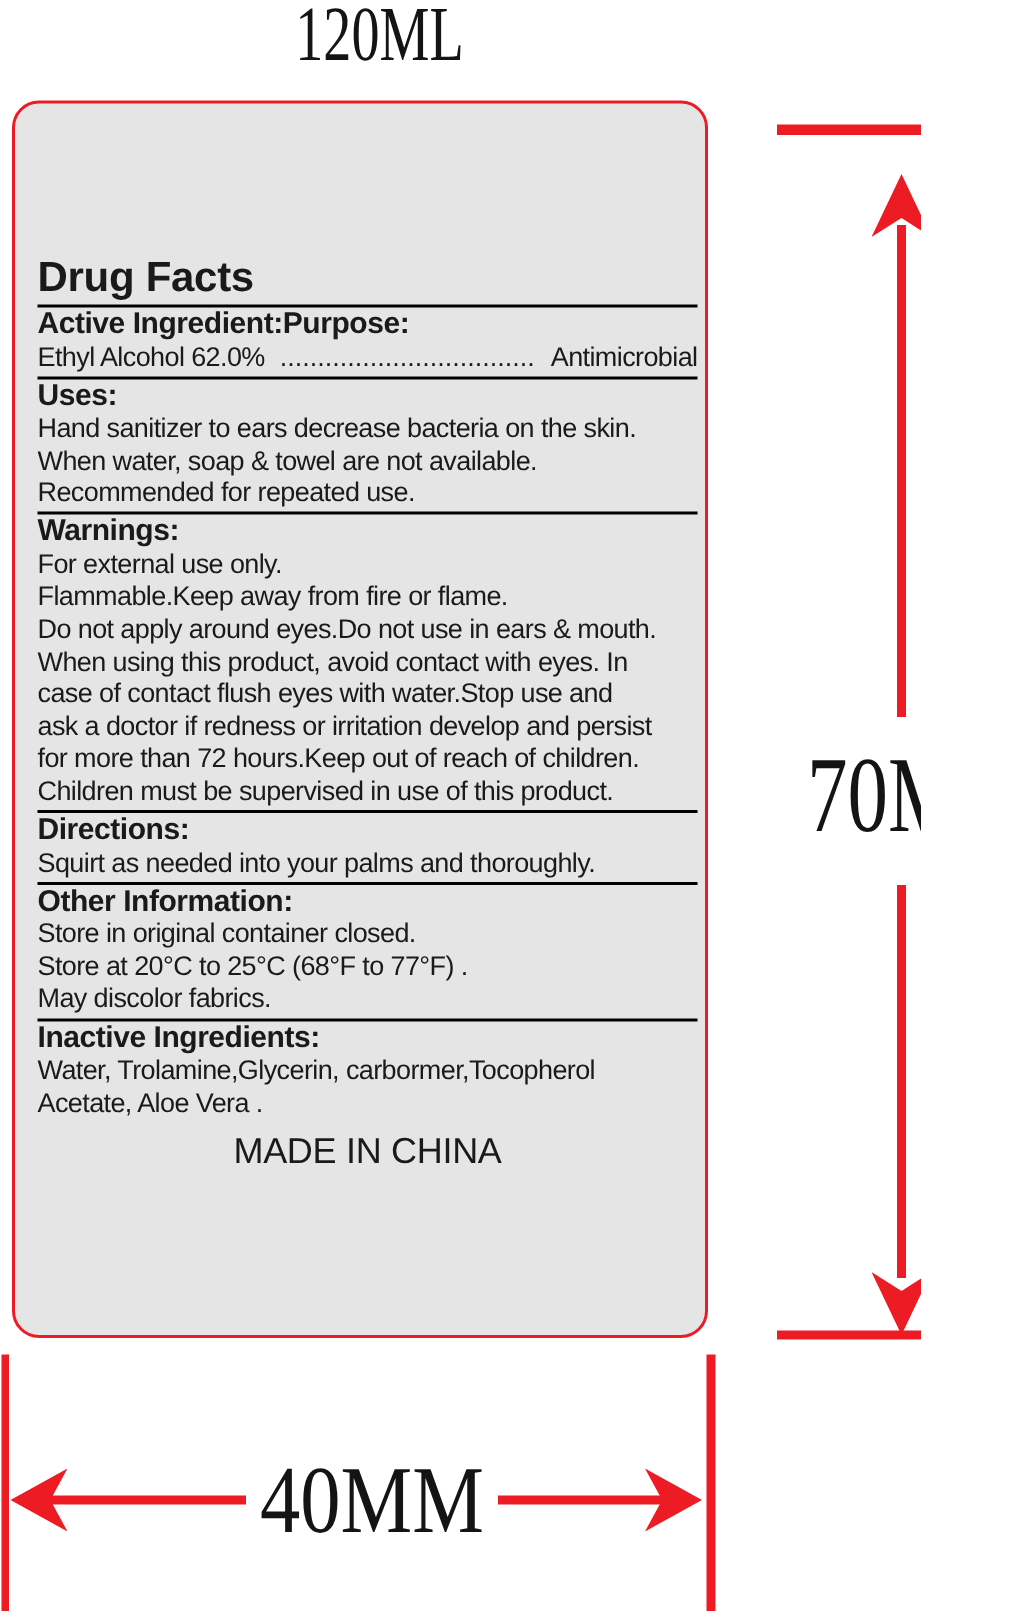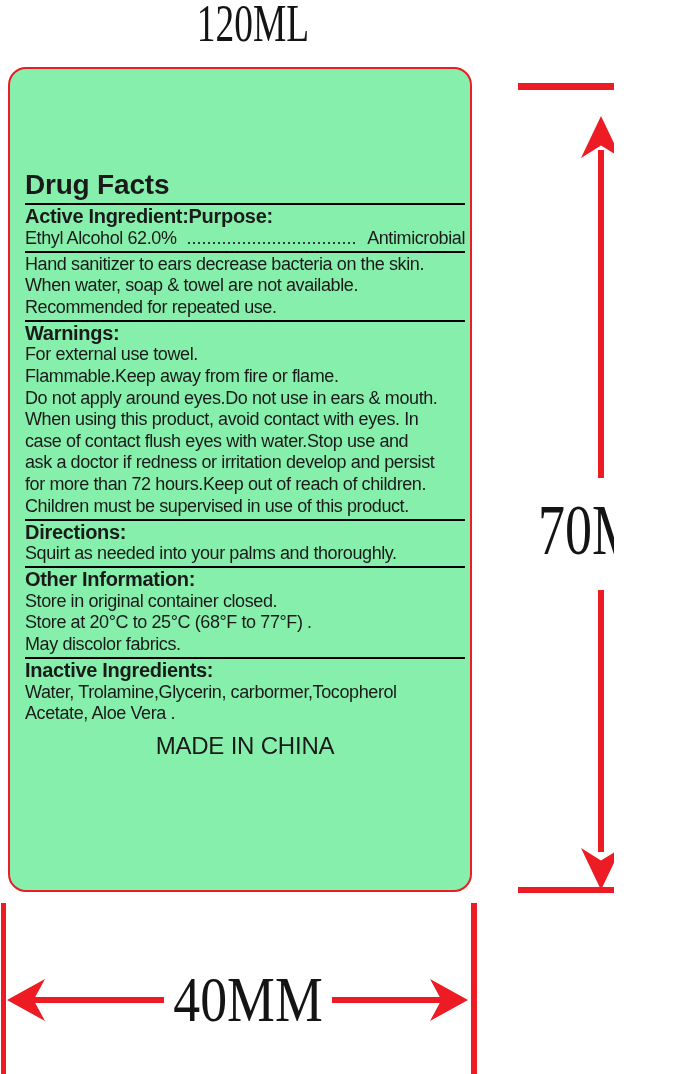--- a/index.html
+++ b/index.html
@@ -23,21 +23,21 @@
   .volume { left:128px; top:-6px; width:250px; font-size:52px; line-height:60px; transform:scaleX(0.72); }
   .h-dim  { left:513px; top:494px; width:200px; font-size:72px; line-height:72px; transform:scaleX(0.75); }
   .w-dim  { left:148px; top:968px; width:200px; font-size:64px; line-height:64px; transform:scaleX(0.84); background:#fff; z-index:3; }
 
   
   .label-box {
     position:absolute;
     left:8px; top:67px; width:464px; height:825px;
     border:2.5px solid #ED1C24;
     border-radius:18px;
-    background:#86efac;
+    background:#e5e5e5;
   }
   .label-content { position:absolute; left:15px; top:102px; width:440px; }
 
   .df-title {
     font-size:28px; font-weight:bold; line-height:28px; letter-spacing:-0.2px;
     padding-bottom:4px; border-bottom:2.5px solid #000;
   }
   .sec { padding:1px 0 1.5px 0; border-bottom:2.5px solid #000; }
   .sec.no-rule { border-bottom:none; }
   .sec-heading { font-size:20px; font-weight:bold; line-height:21.5px; letter-spacing:-0.3px; white-space:nowrap; }
@@ -85,28 +85,29 @@
           <span class="sec-heading right">Purpose:</span>
         </div>
         <div class="dot-row">
           <span class="line name">Ethyl Alcohol 62.0%</span>
           <span class="dots">......................................................................</span>
           <span class="line purpose">Antimicrobial</span>
         </div>
       </div>
 
       <div class="sec">
+        <div class="sec-heading">Uses:</div>
         <div class="line">Hand sanitizer to ears decrease bacteria on the skin.</div>
         <div class="line">When water, soap &amp; towel are not available.</div>
         <div class="line">Recommended for repeated use.</div>
       </div>
 
       <div class="sec">
         <div class="sec-heading">Warnings:</div>
-        <div class="line">For external use towel.</div>
+        <div class="line">For external use only.</div>
         <div class="line">Flammable.Keep away from fire or flame.</div>
         <div class="line">Do not apply around eyes.Do not use in ears &amp; mouth.</div>
         <div class="line">When using this product, avoid contact with eyes. In</div>
         <div class="line">case of contact flush eyes with water.Stop use and</div>
         <div class="line">ask a doctor if redness or irritation develop and persist</div>
         <div class="line">for more than 72 hours.Keep out of reach of children.</div>
         <div class="line">Children must be supervised in use of this product.</div>
       </div>
 
       <div class="sec">

